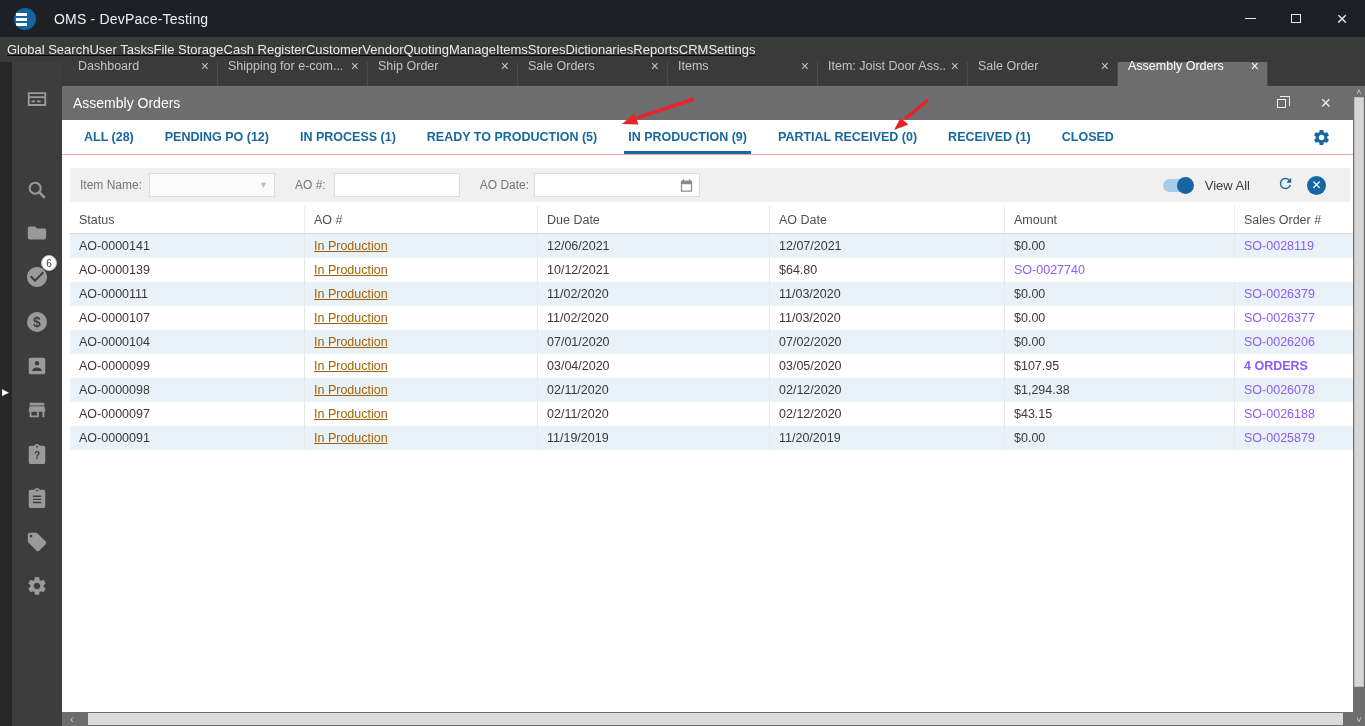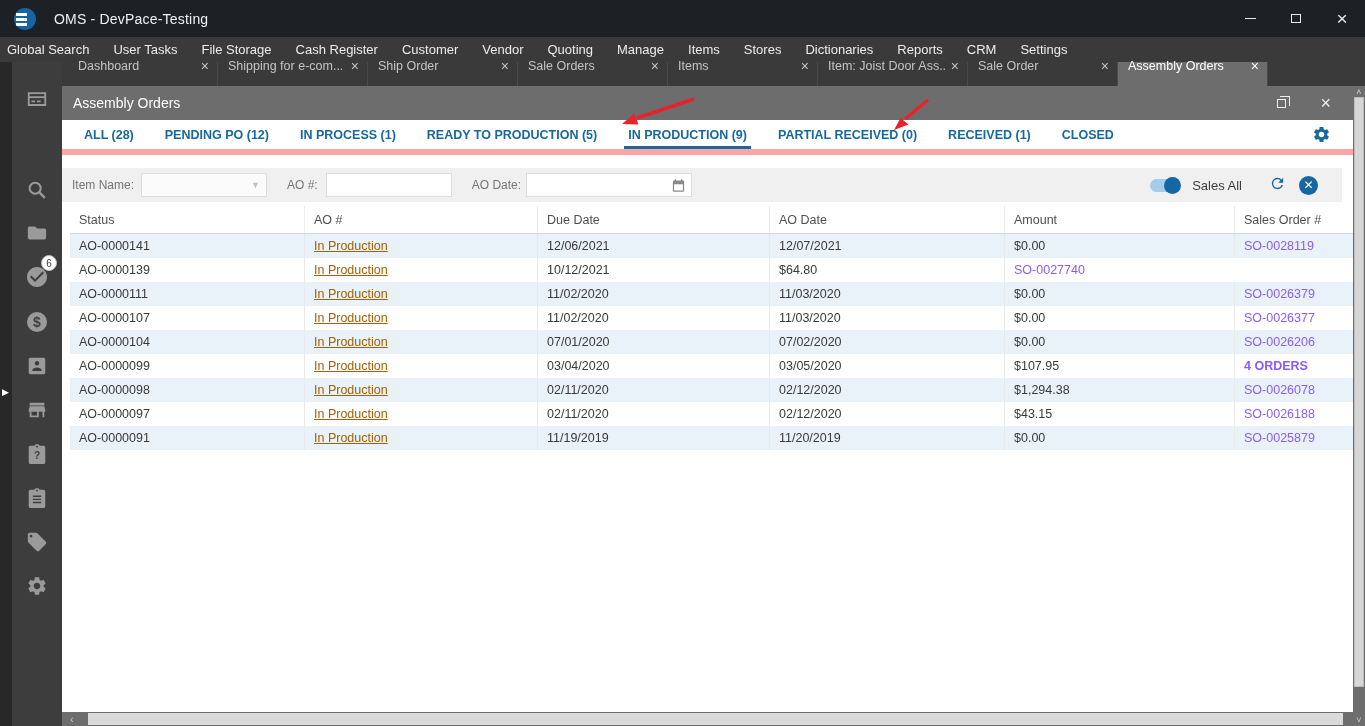--- a/index.html
+++ b/index.html
@@ -15,21 +15,21 @@
               background:#fff; box-shadow:0 5px 0 #fff, 0 10px 0 #fff; }
   .app-title { margin-left:18px; font-size:14px; letter-spacing:.2px; }
   .win-btns { margin-left:auto; display:flex; height:100%; }
   .win-btn { width:46px; height:100%; display:flex; align-items:center; justify-content:center; color:#e8e8e8; }
   .glyph-min { width:11px; border-top:1.5px solid #e8e8e8; }
   .glyph-max { width:10px; height:9px; border:1.2px solid #e8e8e8; }
   .glyph-close { font-size:19px; line-height:1; }
 
   
   .menubar { position:absolute; left:0; top:37px; width:1365px; height:25px; background:#3a3a3a;
-             display:flex; align-items:center; gap:24px; padding-left:7px; }
+             display:flex; align-items:center; gap:0; padding-left:7px;text-decoration:underline; }
   .menu-item { color:#ececec; font-size:13px; white-space:nowrap; }
 
   
   .left-strip { position:absolute; left:0; top:62px; width:12px; height:664px; background:#282828; }
   .expander { position:absolute; left:2px; top:387px; color:#fff; font-size:9px; }
   .sidebar { position:absolute; left:12px; top:62px; width:50px; height:664px; background:#3d3d3d; }
   .side-icon { position:absolute; left:0; width:50px; height:30px; display:flex;
                align-items:center; justify-content:center; }
   .side-icon svg { fill:#9a9a9a; stroke:none; }
   .badge { position:absolute; top:-7px; right:5px; width:16px; height:16px; border-radius:50%;
@@ -51,30 +51,30 @@
   .inner-title { position:absolute; left:0; top:0; width:1291px; height:34px; background:#6d6d6d;
                  display:flex; align-items:center; color:#fff; font-size:14px; padding-left:11px; }
   .inner-btns { margin-left:auto; display:flex; align-items:center; gap:34px; padding-right:22px; }
   .glyph-restore { width:9px; height:9px; border:1.2px solid #eee; position:relative; }
   .glyph-restore::before { content:""; position:absolute; left:2px; top:-4px; width:9px; height:9px;
                  border:1.2px solid #eee; border-bottom:none; border-left:none; }
   .inner-close { color:#eee; font-size:18px; line-height:1; }
 
   
   .status-tabs { position:absolute; left:0; top:34px; width:1291px; height:35px; background:#fff;
-                 border-bottom:6px solid #fca5a5; display:flex; align-items:stretch; gap:23px;
+                 border-bottom:1px solid #fca5a5; display:flex; align-items:stretch; gap:23px;
                  padding-left:18px; }
   .stab { display:flex; align-items:center; color:#17689e; font-size:12.5px; font-weight:bold;
           padding:0 4px; white-space:nowrap; position:relative; }
   .stab.active::after { content:""; position:absolute; left:0; right:0; bottom:0; height:3px; background:#17689e; }
   .panel-gear { margin-left:auto; display:flex; align-items:center; padding-right:22px; }
   .panel-gear svg { fill:#17689e; }
 
   
-  .filterbar { position:absolute; left:0; top:82px; width:1280px; height:34px; background:#f0f0f0;
+  .filterbar { position:absolute; left:8px; top:82px; width:1280px; height:34px; background:#f0f0f0;
                display:flex; align-items:center; font-size:12px; color:#757575; }
   .flabel { white-space:nowrap; }
   .fselect { width:126px; height:24px; background:#fbfbfb; border:1px solid #dcdcdc; position:relative; }
   .fselect .chev { position:absolute; right:6px; top:6px; color:#c0c0c0; font-size:9px; }
   .finput { width:126px; height:24px; background:#fff; border:1px solid #dcdcdc; position:relative; }
   .finput.date { width:166px; }
   .cal { position:absolute; right:5px; top:4px; }
   .cal svg { fill:#8a8a8a; }
   .fright { margin-left:auto; display:flex; align-items:center; gap:13px; padding-right:24px; }
   .toggle { width:29px; height:13px; border-radius:7px; background:#a5cdeb; position:relative; }
@@ -290,21 +290,21 @@
       <span class="cal">
         <svg width="15" height="15" viewBox="0 0 24 24">
             <path d="M19 4h-1V2h-2v2H8V2H6v2H5c-1.1 0-2 .9-2 2v14c0 1.1.9 2 2 2h14c1.1 0 2-.9 2-2V6c0-1.1-.9-2-2-2zm0 16H5V10h14v10z"></path>
           </svg>
       </span>
     </div>
     <div class="fright">
       <span class="toggle">
           <span class="knob"></span>
         </span>
-      <span class="viewall">Sales All</span>
+      <span class="viewall">View All</span>
       <span class="refresh" style="margin-left:14px">
         <svg width="17" height="17" viewBox="0 0 24 24">
             <path d="M17.65 6.35A7.95 7.95 0 0 0 12 4a8 8 0 1 0 7.73 10h-2.08A6 6 0 1 1 12 6c1.66 0 3.14.69 4.22 1.78L13 11h7V4l-2.35 2.35z"></path>
           </svg>
       </span>
       <span class="bluex">
           <span>✕</span>
         </span>
     </div>
   </div>

